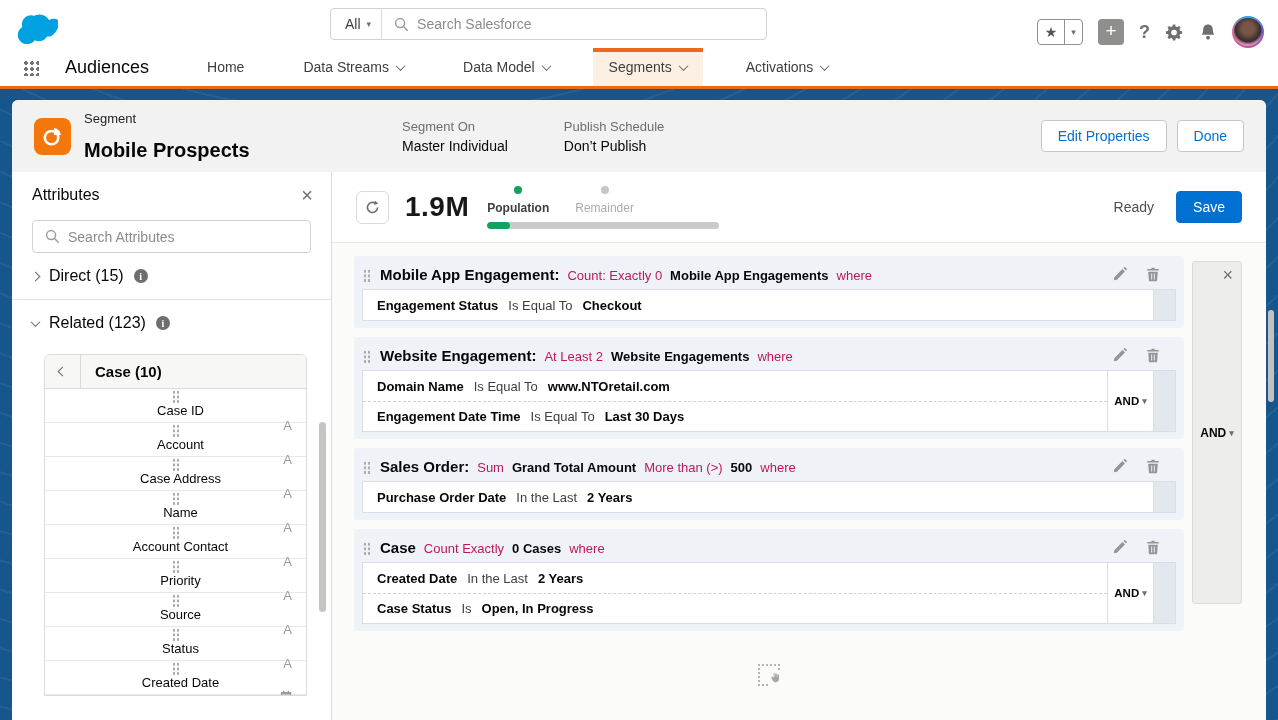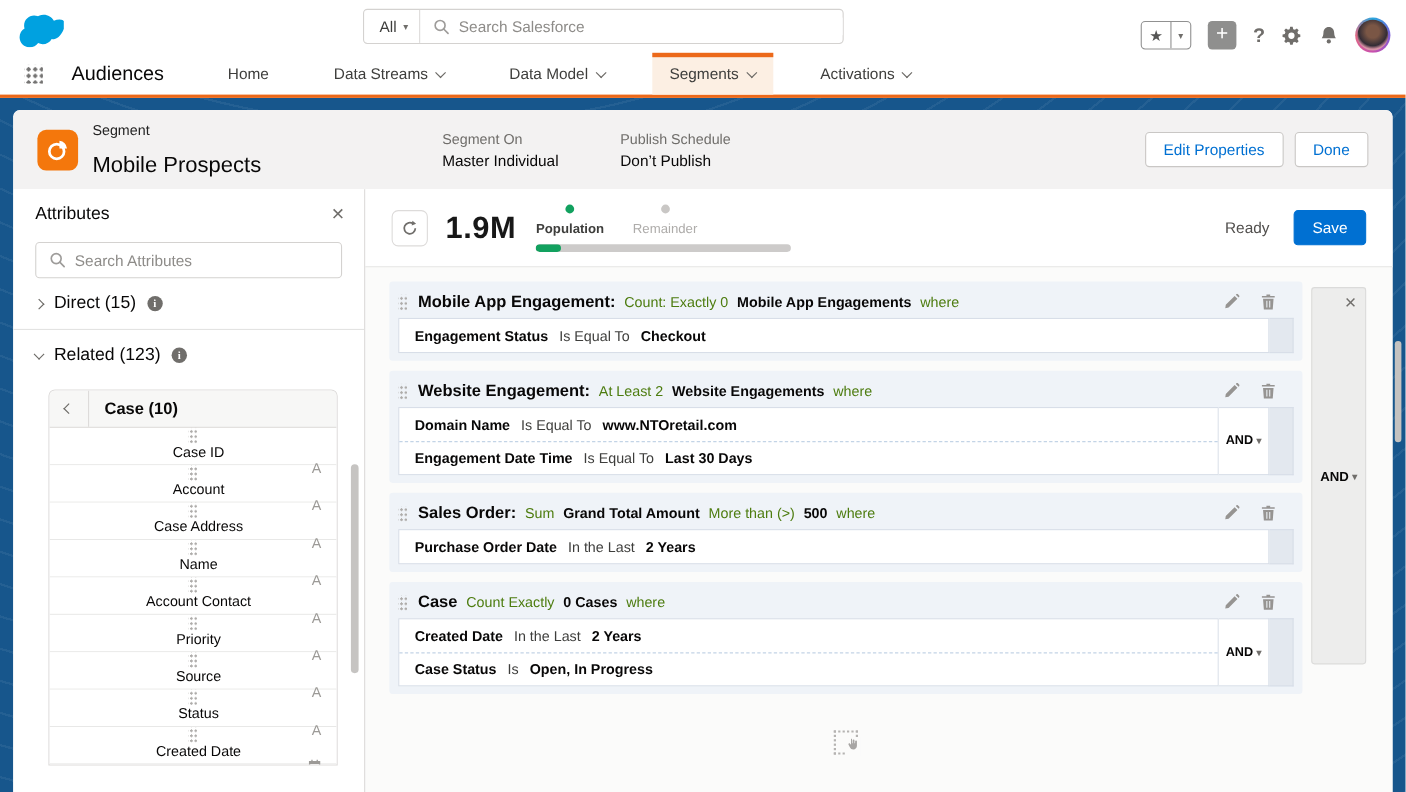--- a/index.html
+++ b/index.html
@@ -40,21 +40,21 @@
 
   
   .pagebg { height:631px; background:#17568c; background-image:repeating-radial-gradient(circle at 30% -120%, transparent 0 26px, rgba(255,255,255,.06) 26px 28px); padding:11px 12px 0; }
   .content-card { height:620px; background:#fff; border-radius:6px 6px 0 0; overflow:hidden; display:flex; flex-direction:column; }
 
   
   .pheader { height:72px; background:#f3f2f2; display:flex; align-items:center; padding:0 22px; border-radius:6px 6px 0 0; }
   .seg-icon { width:37px; height:37px; border-radius:8px; background:#f4770c; display:flex; align-items:center; justify-content:center; margin-right:13px; }
   .ph-title-block { width:318px; }
   .ph-entity { font-size:13px; color:#242424; }
-  .ph-title { font-size:20px; font-weight:normal; color:#080707; margin-top:13px; }
+  .ph-title { font-size:20px; font-weight:bold; color:#080707; margin-top:13px; }
   .ph-fields { display:flex; gap:56px; }
   .ph-label { font-size:13px; color:#706e6b; }
   .ph-value { font-size:14px; color:#080707; margin-top:4px; }
   .ph-buttons { margin-left:auto; display:flex; gap:10px; }
   .btn { height:32px; padding:0 16px; border:1px solid #c9c7c5; border-radius:4px; background:#fff; color:#0070d2; font-size:14px; font-family:inherit; cursor:pointer; }
   .btn.primary { background:#0070d2; border-color:#0070d2; color:#fff; }
 
   
   .workspace { flex:1; display:flex; position:relative; min-height:0; }
 
@@ -97,21 +97,21 @@
   .ct-right { margin-left:auto; display:flex; align-items:center; gap:22px; }
   .ready { font-size:14px; color:#514f4d; }
 
   
   .rules-area { flex:1; padding:13px 0 0 22px; position:relative; }
   .rules-row { display:flex; }
   .rules-col { width:830px; }
   .rule-card { background:#eff3f8; border-radius:3px; margin-bottom:9px; padding:4px 8px 7px; }
   .rule-header { height:29px; display:flex; align-items:center; }
   .rule-parts { display:flex; align-items:baseline; gap:8px; margin-left:10px; white-space:nowrap; }
-  .hp { font-size:13px; color:#4d7c0f; }
+  .hp { font-size:13px; color:#be185d; }
   .hp.b { font-weight:bold; color:#080707; }
   .hp-title { font-size:15px; font-weight:bold; color:#080707; }
   .rule-actions { margin-left:auto; display:flex; gap:19px; padding-right:16px; }
   .icon-btn { cursor:pointer; display:flex; }
   .cond-block { display:flex; align-items:stretch; }
   .cond-rows { flex:1; background:#fff; border:1px solid #d8dee8; }
   .cond-row { height:30px; display:flex; align-items:center; gap:10px; padding:0 14px; font-size:13px; white-space:nowrap; }
   .cond-row + .cond-row { border-top:1px dashed #c3d4e6; }
   .cpart { color:#3e3e3c; }
   .cpart.b { font-weight:bold; color:#080707; }

